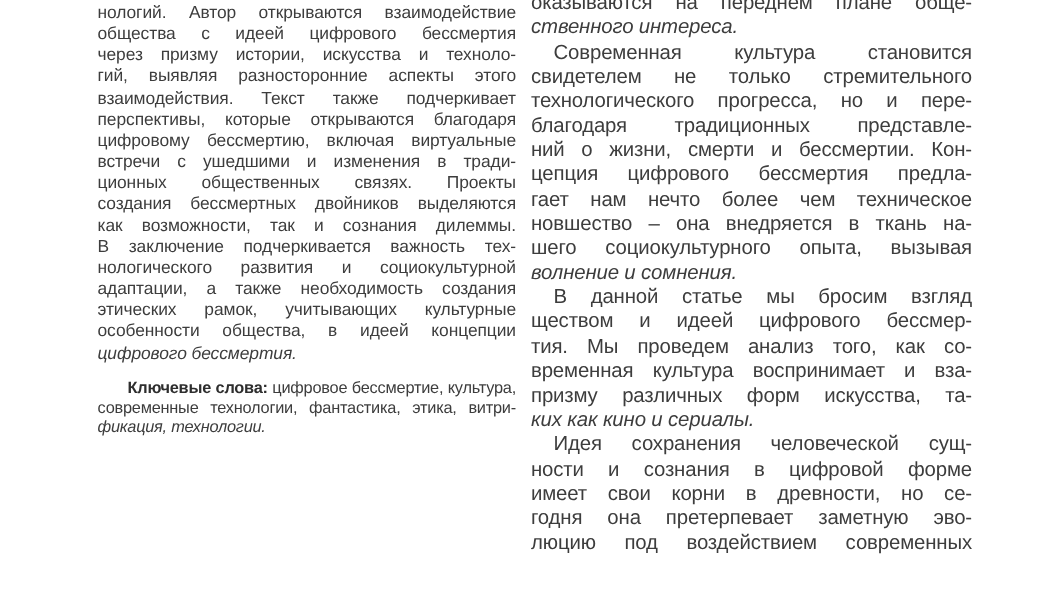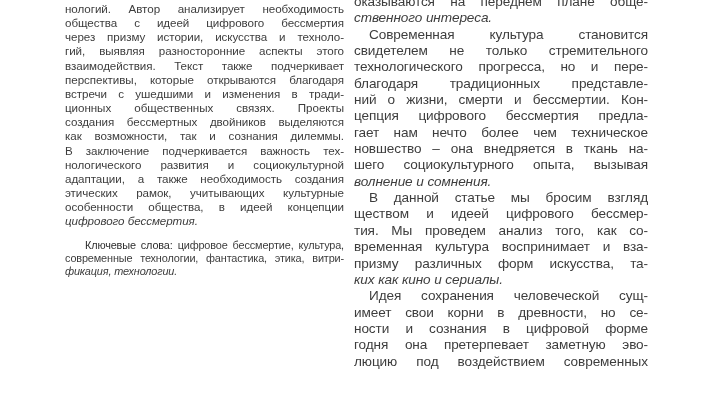--- a/index.html
+++ b/index.html
@@ -52,37 +52,38 @@
   .line.indent {
     text-indent: 15px;
   }
   .keywords {
     margin-top: 10px;
     font-size: 10.9px;
     line-height: 13.2px;
     letter-spacing: -0.15px;
   }
   .kw-label {
-    font-weight: normal;
+    font-weight: bold;
     color: #2e2e2e;
     padding-left: 20px;
   }
 </style>
 </head>
 <body>
 
 <div class="page">
 
   <div class="col col-left">
-    <div class="line">нологий. Автор анализирует необходимость</div>
+    <div class="line">нологий. Автор открываются взаимодействие</div>
     <div class="line">общества с идеей цифрового бессмертия</div>
     <div class="line">через призму истории, искусства и техноло-</div>
     <div class="line">гий, выявляя разносторонние аспекты этого</div>
     <div class="line">взаимодействия. Текст также подчеркивает</div>
     <div class="line">перспективы, которые открываются благодаря</div>
+    <div class="line">цифровому бессмертию, включая виртуальные</div>
     <div class="line">встречи с ушедшими и изменения в тради-</div>
     <div class="line">ционных общественных связях. Проекты</div>
     <div class="line">создания бессмертных двойников выделяются</div>
     <div class="line">как возможности, так и сознания дилеммы.</div>
     <div class="line">В заключение подчеркивается важность тех-</div>
     <div class="line">нологического развития и социокультурной</div>
     <div class="line">адаптации, а также необходимость создания</div>
     <div class="line">этических рамок, учитывающих культурные</div>
     <div class="line">особенности общества, в идеей концепции</div>
     <div class="line end">цифрового бессмертия.</div>
@@ -107,19 +108,19 @@
     <div class="line">новшество – она внедряется в ткань на-</div>
     <div class="line">шего социокультурного опыта, вызывая</div>
     <div class="line end">волнение и сомнения.</div>
     <div class="line indent">В данной статье мы бросим взгляд</div>
     <div class="line">ществом и идеей цифрового бессмер-</div>
     <div class="line">тия. Мы проведем анализ того, как со-</div>
     <div class="line">временная культура воспринимает и вза-</div>
     <div class="line">призму различных форм искусства, та-</div>
     <div class="line end">ких как кино и сериалы.</div>
     <div class="line indent">Идея сохранения человеческой сущ-</div>
+    <div class="line">ности и сознания в цифровой форме</div>
     <div class="line">имеет свои корни в древности, но се-</div>
-    <div class="line">ности и сознания в цифровой форме</div>
     <div class="line">годня она претерпевает заметную эво-</div>
     <div class="line">люцию под воздействием современных</div>
   </div>
 
 </div>
 
 </body></html>

